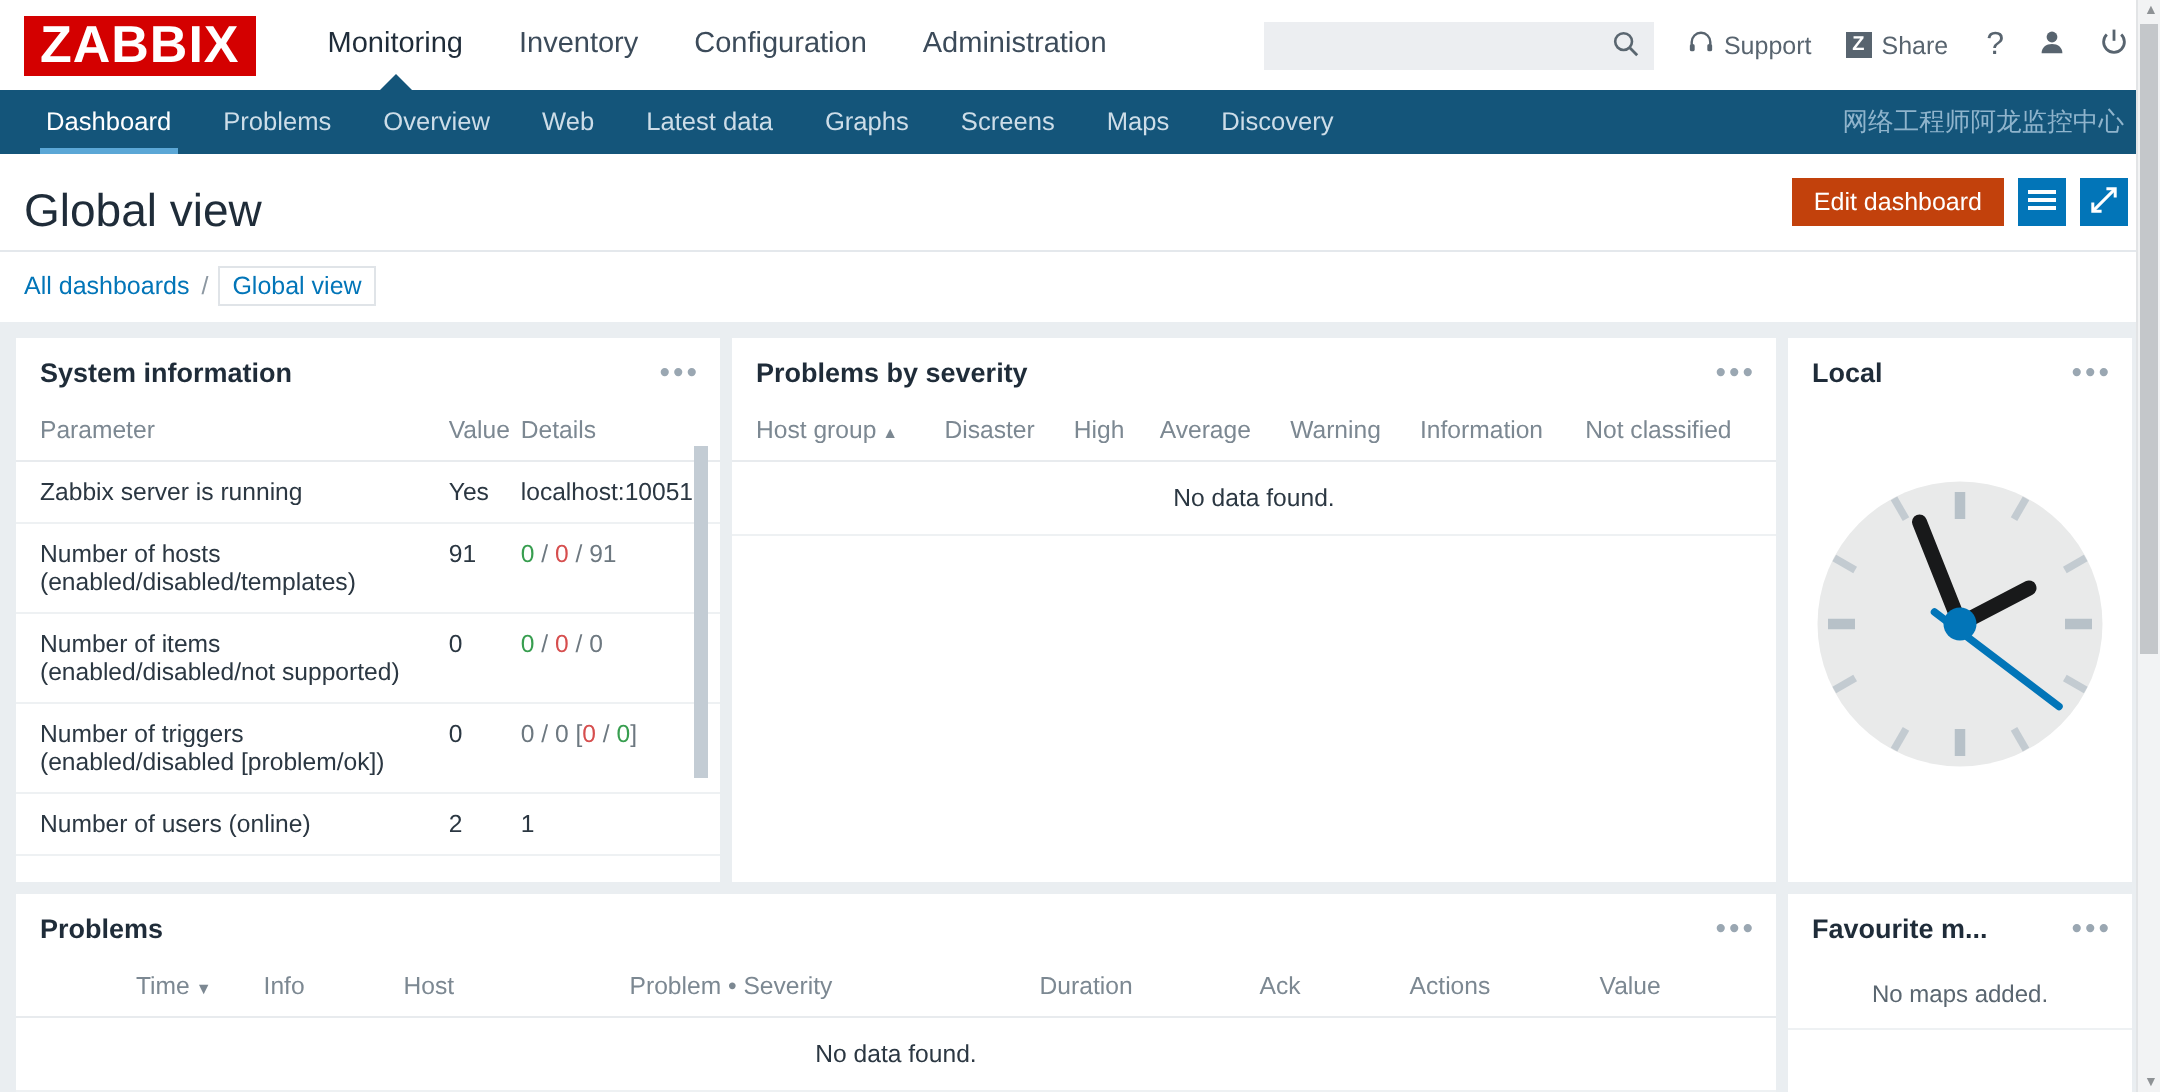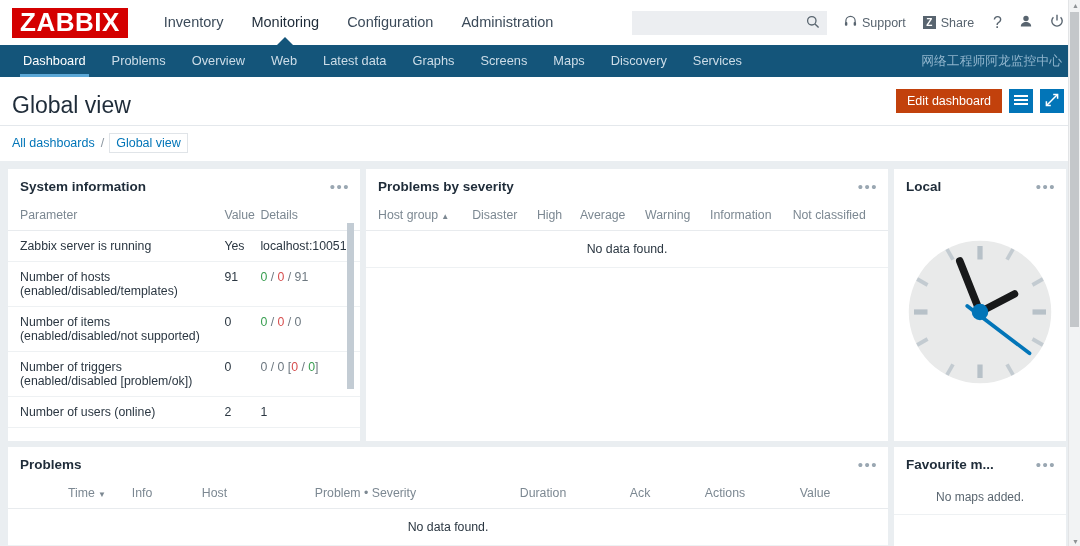--- a/index.html
+++ b/index.html
@@ -172,22 +172,22 @@
 </style>
 </head>
 <body>
 
 <div class="page">
 
   <div class="topbar">
     <div class="logo">ZABBIX</div>
 
     <div class="mainmenu">
+      <div class="mitem sel">Monitoring</div>
       <div class="mitem">Inventory</div>
-      <div class="mitem sel">Monitoring</div>
       <div class="mitem">Configuration</div>
       <div class="mitem">Administration</div>
     </div>
 
     <div class="topright">
       <div class="searchbox">
         <input type="text" placeholder="" style="">
         <span class="sicon">
           <svg width="14" height="14" viewBox="0 0 14 14">
               <circle cx="5.8" cy="5.8" r="4.2" fill="none" stroke="#5a6670" stroke-width="1.3"></circle>
@@ -237,21 +237,20 @@
   <div class="subnav">
     <div class="sitem sel">Dashboard</div>
     <div class="sitem">Problems</div>
     <div class="sitem">Overview</div>
     <div class="sitem">Web</div>
     <div class="sitem">Latest data</div>
     <div class="sitem">Graphs</div>
     <div class="sitem">Screens</div>
     <div class="sitem">Maps</div>
     <div class="sitem">Discovery</div>
-    <div class="sitem">Services</div>
     <div class="rightlabel">网络工程师阿龙监控中心</div>
   </div>
 
   <div class="titlewrap">
     <div class="pagetitle">Global view</div>
     <div class="headerbtns">
       <button class="btn-primary">Edit dashboard</button>
       <button class="btn-icon">
         <span>
           <svg width="14" height="12" viewBox="0 0 14 12">

